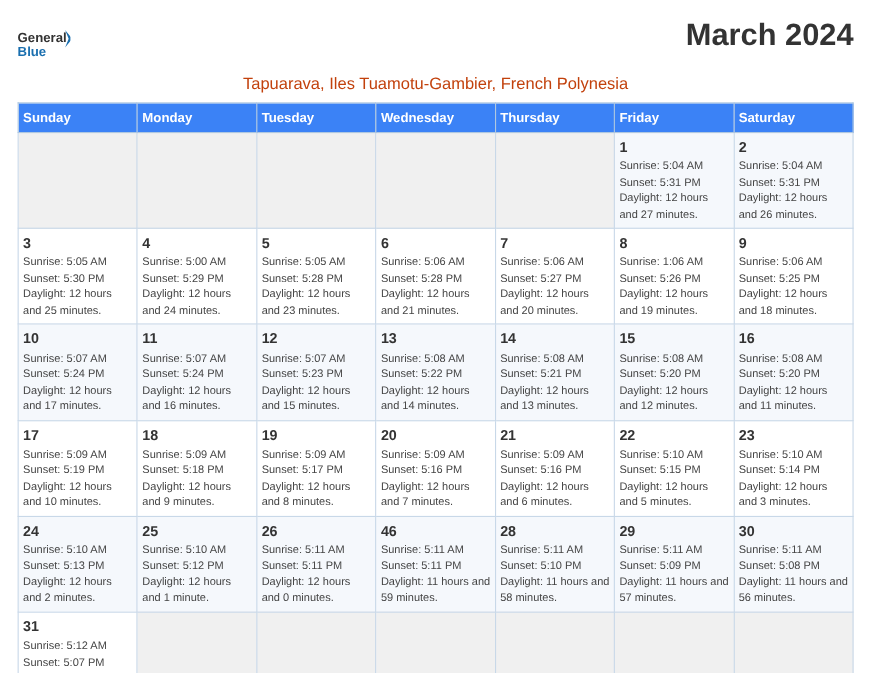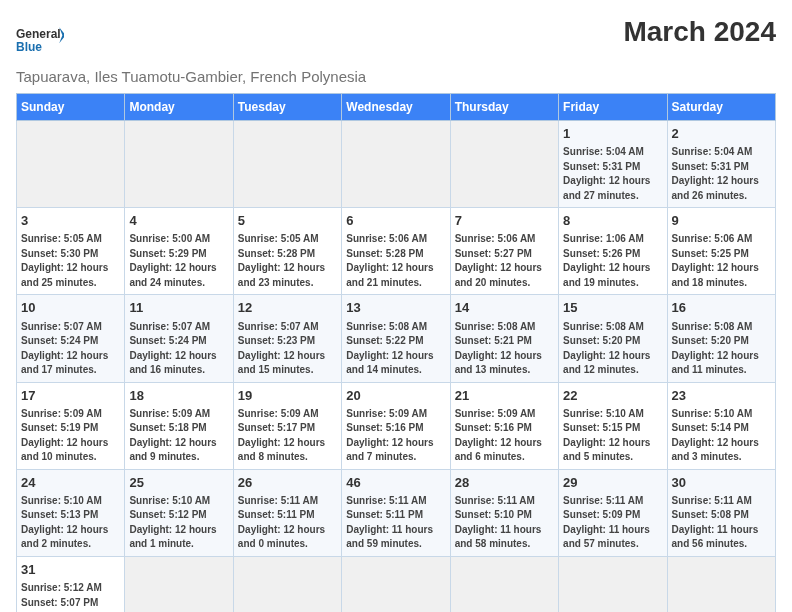--- a/index.html
+++ b/index.html
@@ -24,22 +24,22 @@
     .title-area {
       text-align: right;
     }
     .month-title {
       font-size: 28px;
       font-weight: bold;
       color: #333;
     }
     .subtitle {
       font-size: 15px;
-      color: #737373;
-      text-align: left;
+      color: #c2410c;
+      text-align: center;
       margin-bottom: 8px;
     }
     table {
       width: 100%;
       border-collapse: collapse;
       font-size: 11px;
     }
     thead tr th {
       background-color: #3b82f6;
       color: #fff;
@@ -68,21 +68,20 @@
     .day-number {
       font-size: 13px;
       font-weight: bold;
       display: block;
       margin-bottom: 2px;
     }
     .day-info {
       font-size: 10px;
       color: #444;
       line-height: 1.45;
-      font-weight: bold;
     }
     .empty-cell {
       background: #f0f0f0 !important;
     }
   </style>
 </head>
 <body>
 
 <div class="header-area">
   <div class="logo">

